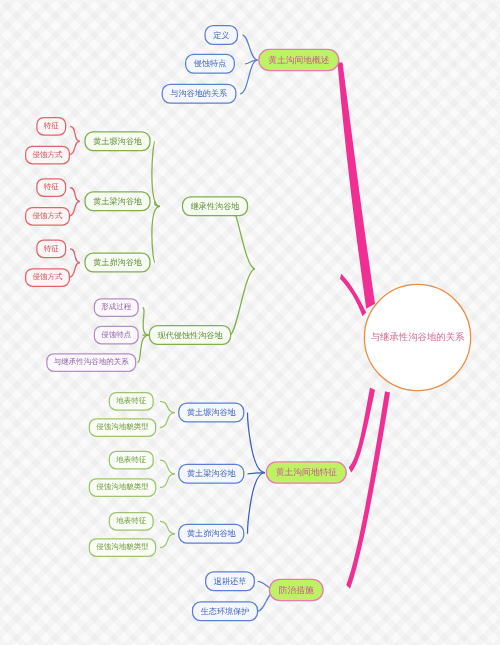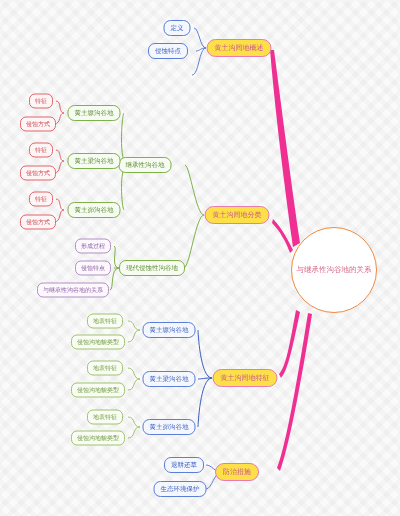--- a/index.html
+++ b/index.html
@@ -51,21 +51,21 @@
     height: 86px;
     background: #ffffff;
   }
   
   .topic {
     border-radius: 9px;
     border: 1px solid #e87bb0;
     color: #c9538d;
     font-size: 7px;
     padding: 3px 7px;
-    background: #fde047;
+    background: #bef264;
   }
   
   .sub-blue {
     border-radius: 7px;
     border: 1px solid #5b7fd6;
     color: #3a5fbe;
     font-size: 6.5px;
     padding: 2.5px 6px;
     background: #f4f7fe;
   }
@@ -173,26 +173,26 @@
 
   <div class="node topic" style="left:239px; top:48px;">
     <span>黄土沟间地概述</span>
   </div>
   <div class="node sub-blue" style="left:177px; top:28px;">
     <span>定义</span>
   </div>
   <div class="node sub-blue" style="left:168px; top:51px;">
     <span>侵蚀特点</span>
   </div>
-
-  <div class="node topic" style="left:237px; top:215px;">
-    <span>黄土沟间地分类</span>
-  </div>
-
-  <div class="node sub-green" style="left:145px; top:165px;">
+  <div class="node sub-blue" style="left:159px; top:75px;">
+    <span>与沟谷地的关系</span>
+  </div>
+
+
+  <div class="node sub-green" style="left:172px; top:165px;">
     <span>继承性沟谷地</span>
   </div>
   <div class="node sub-green" style="left:94px; top:113px;">
     <span>黄土塬沟谷地</span>
   </div>
   <div class="node leaf-red" style="left:41px; top:101px;">
     <span>特征</span>
   </div>
   <div class="node leaf-red" style="left:38px; top:124px;">
     <span>侵蚀方式</span>

